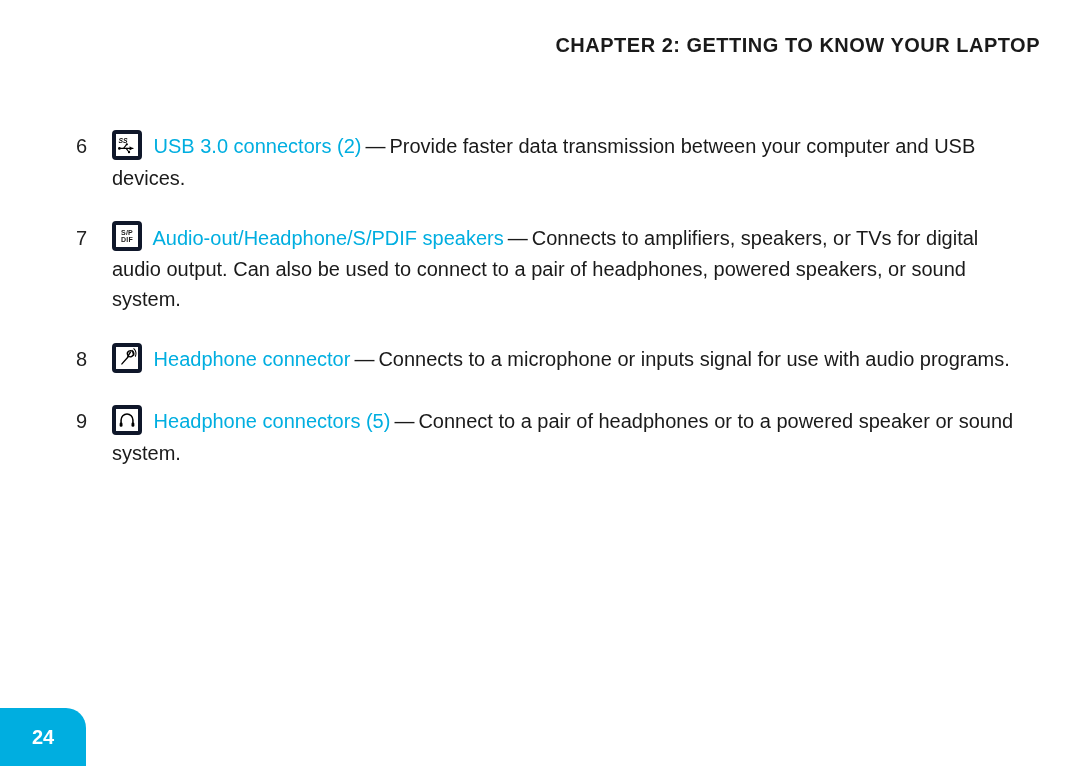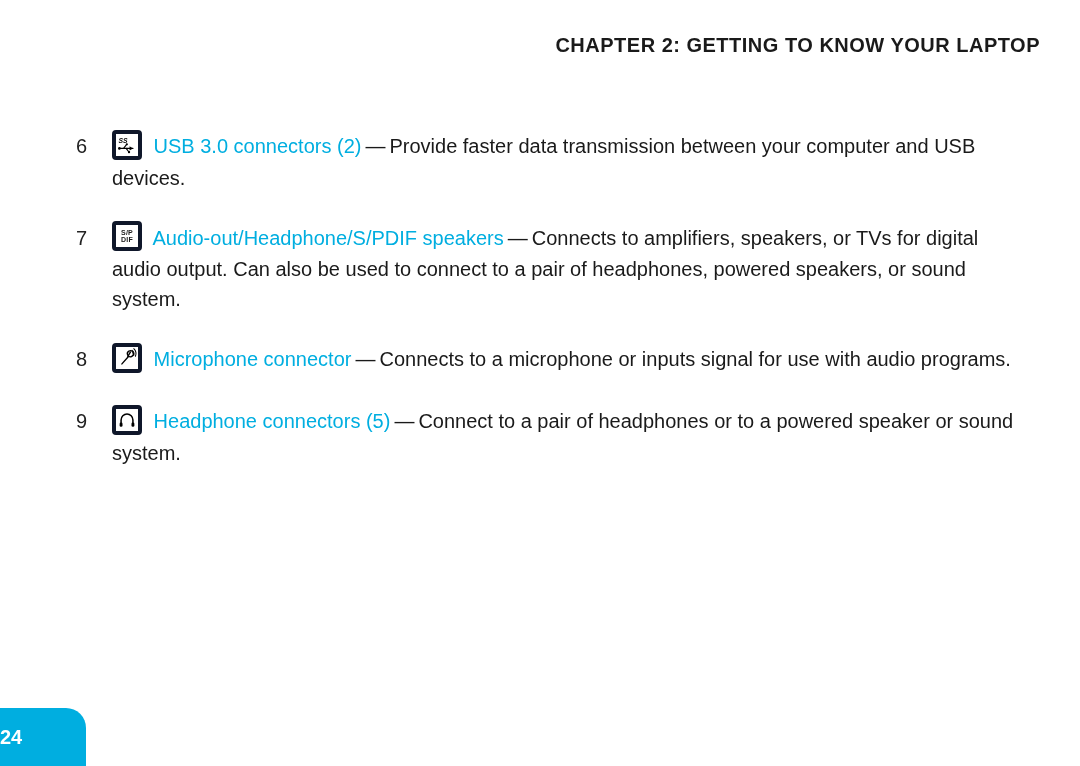--- a/index.html
+++ b/index.html
@@ -96,20 +96,21 @@
     bottom: 0;
     width: 86px;
     height: 58px;
     background: #00aee0;
     border-top-right-radius: 20px;
     color: #fff;
     font-weight: 700;
     font-size: 20px;
     display: flex;
     align-items: center;
+    justify-content: center;
   }
 </style>
 </head>
 <body>
 
 <div class="page">
 
   <div class="chapter-title">CHAPTER 2: GETTING TO KNOW YOUR LAPTOP</div>
 
   <div class="entry">
@@ -151,21 +152,21 @@
         <svg viewBox="0 0 26 26">
           <g stroke="#000" stroke-width="1.6" fill="none" stroke-linecap="round">
             <ellipse cx="17" cy="8" rx="3.5" ry="3.5" transform="rotate(-30 17 8)"></ellipse>
             <line x1="17" y1="6" x2="14" y2="11"></line>
             <line x1="15" y1="11" x2="7" y2="20"></line>
             <path d="M19 4 Q22 6 21 10" stroke-width="1.2"></path>
             <path d="M21 2 Q25 6 23 11" stroke-width="1.2"></path>
           </g>
         </svg>
       </span>
-      <span class="term">Microphone connector</span><span class="dash">—</span><span>Connects to a microphone or inputs signal for use with audio programs.</span>
+      <span class="term">Headphone connector</span><span class="dash">—</span><span>Connects to a microphone or inputs signal for use with audio programs.</span>
     </div>
   </div>
 
   <div class="entry">
     <div class="num">9</div>
     <div class="body-block">
       <span class="icon-box">
         <svg viewBox="0 0 26 26">
           <g stroke="#000" stroke-width="1.8" fill="none" stroke-linecap="round">
             <path d="M6 18 L6 13 A7 7 0 0 1 20 13 L20 18"></path>

